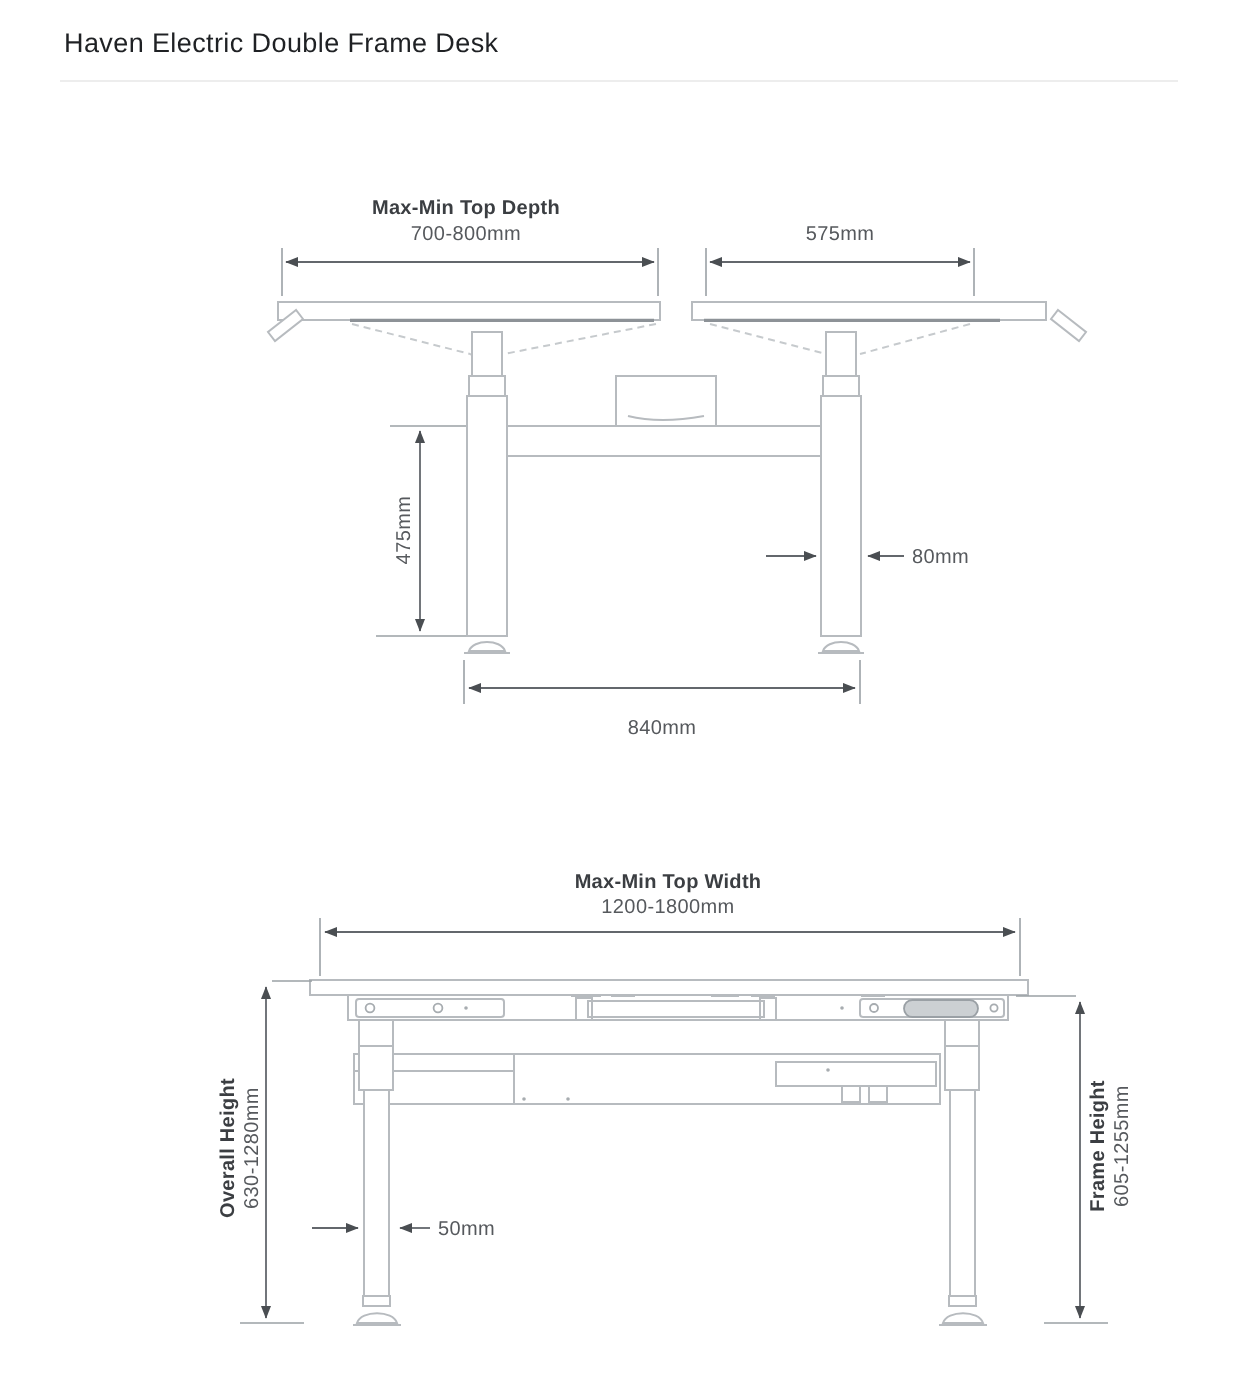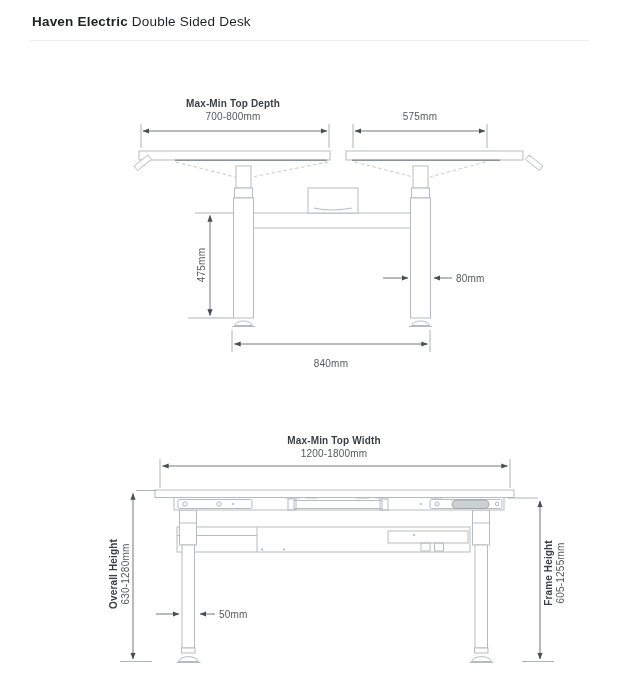--- a/index.html
+++ b/index.html
@@ -5,21 +5,21 @@
   html,body{margin:0;padding:0;}
   body{
     width:617px;height:700px;position:relative;overflow:hidden;
     background:#ffffff;
     font-family:"Liberation Sans", sans-serif;
   }
   .title{
     position:absolute;left:32px;top:14px;
     font-size:13.5px;color:#1f2124;letter-spacing:.2px;
   }
-  .title .b{font-weight:700;}
+  .title .b{font-weight:400;}
   .divider{
     position:absolute;left:30px;right:28px;top:40px;height:1px;background:#ededed;
   }
   svg{position:absolute;left:0;top:0;}
   
   .art   {stroke:#b7bbbf;stroke-width:1;fill:none;}
   .artf  {stroke:#b7bbbf;stroke-width:1;fill:#ffffff;}
   .artd  {stroke:#c6cacd;stroke-width:1;fill:none;stroke-dasharray:3.5 2.5;}
   .dark  {stroke:#8d9297;stroke-width:1.6;fill:none;}
   .dim   {stroke:#63676c;stroke-width:0.9;fill:none;}
@@ -28,21 +28,21 @@
   .screw {fill:#ffffff;stroke:#a7acb0;stroke-width:0.9;}
   .dot   {fill:#a7acb0;}
   .lbl-b{font:700 10px "Liberation Sans", sans-serif;fill:#3b3e42;letter-spacing:.15px;}
   .lbl  {font:400 10px "Liberation Sans", sans-serif;fill:#56595d;letter-spacing:.2px;}
 </style>
 </head>
 <body>
 
 <div class="title">
   <span class="b">Haven Electric</span>
-  <span>Double Sided Desk</span>
+  <span>Double Frame Desk</span>
 </div>
 <div class="divider"></div>
 
 <svg width="617" height="700" viewBox="0 0 617 700">
   <defs>
     <marker id="ah" markerWidth="7" markerHeight="6" refX="6.2" refY="2.6" orient="auto-start-reverse" markerUnits="userSpaceOnUse">
       <path d="M0,0 L6.6,2.6 L0,5.2 z" fill="#4a4e52"></path>
     </marker>
   </defs>
 

